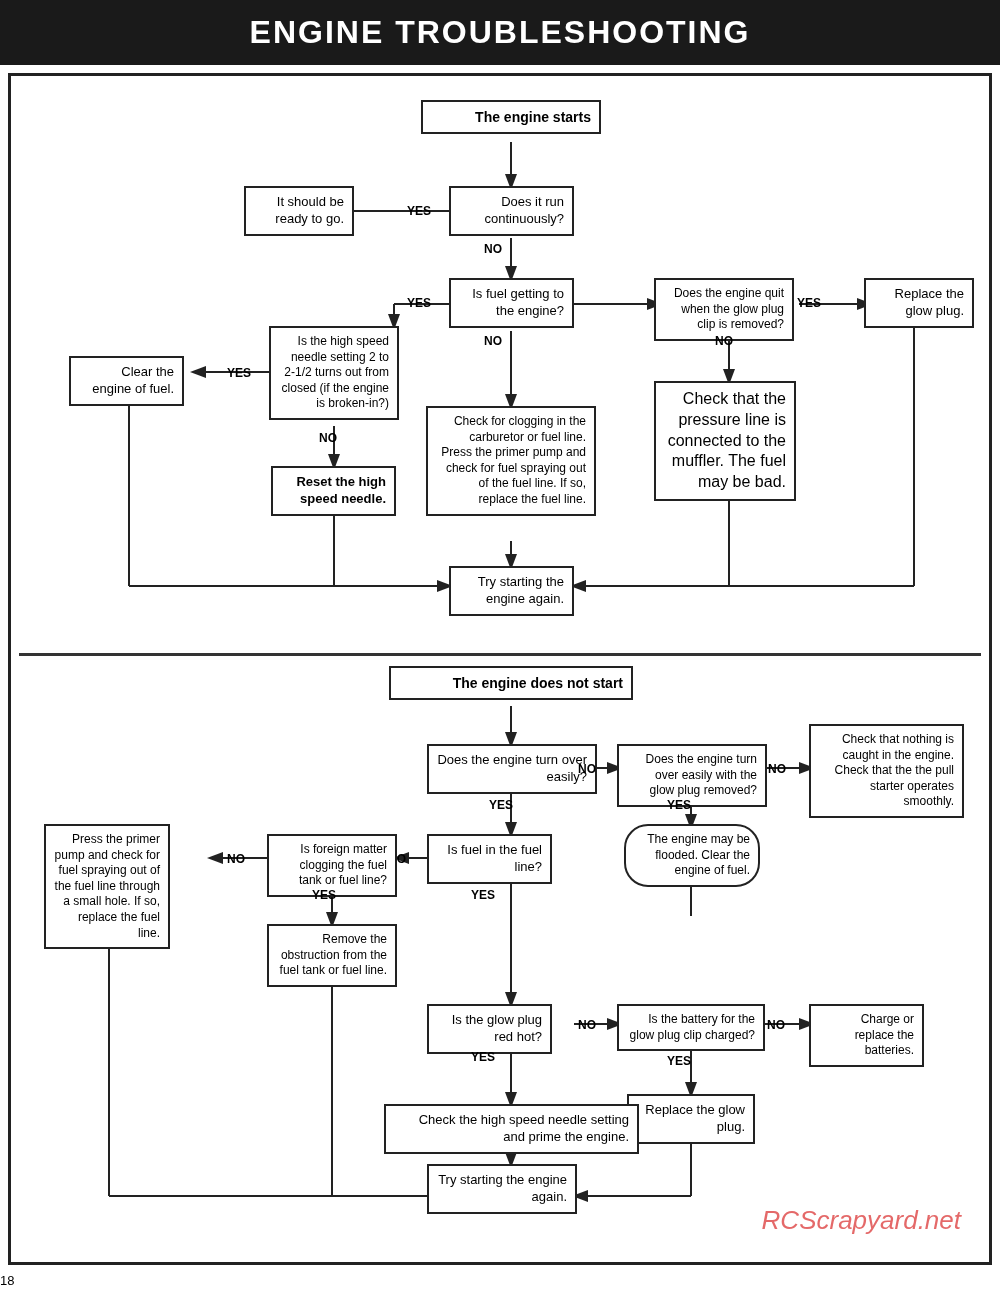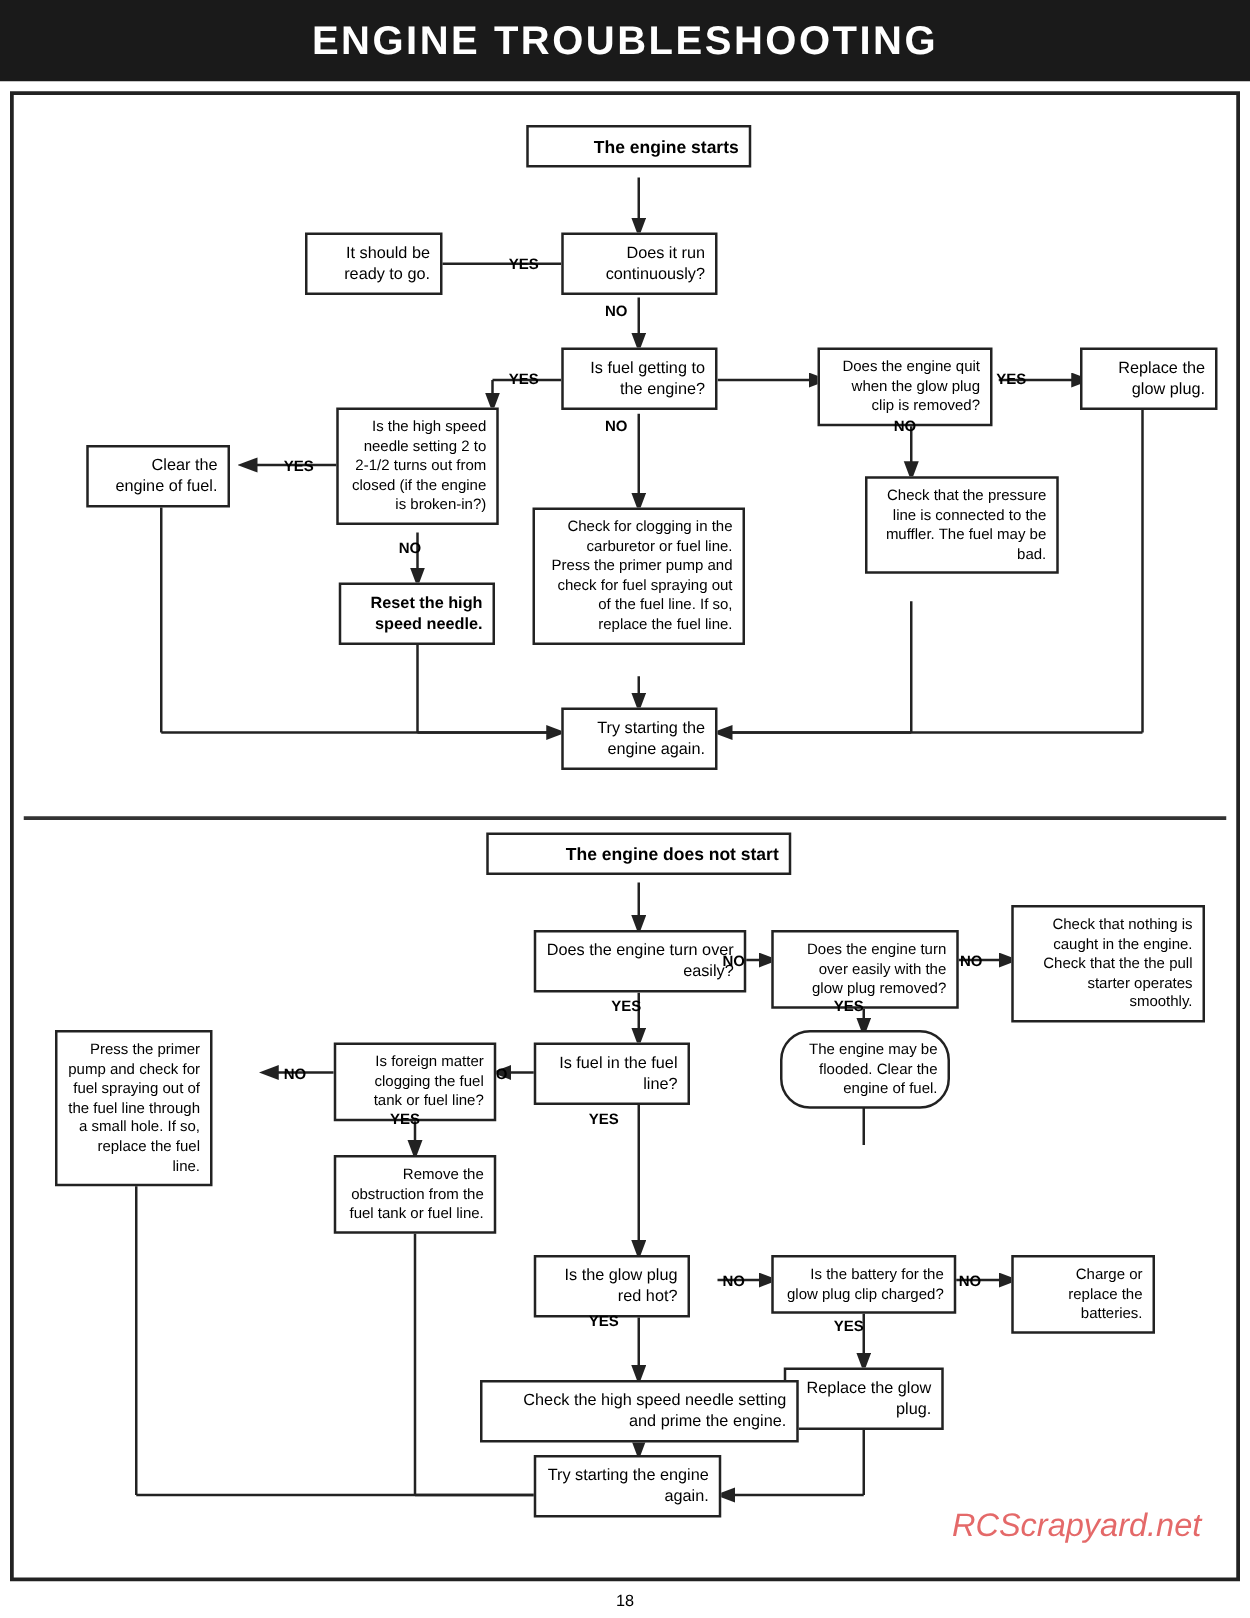--- a/index.html
+++ b/index.html
@@ -49,21 +49,20 @@
       bottom: 20px;
       right: 20px;
       color: #e05050;
       font-size: 26px;
       font-weight: 400;
       font-style: italic;
       opacity: 0.85;
       pointer-events: none;
     }
     .page-number {
-      text-align: center;
       font-size: 13px;
       margin-top: 4px;
       margin-bottom: 16px;
     }
 
     
     .top-section {
       position: relative;
       height: 570px;
     }
@@ -167,21 +166,21 @@
     <div class="fc-box" style="left:407px; top:320px; width:170px; font-size:12px;">Check for clogging in the carburetor or fuel line. Press the primer pump and check for fuel spraying out of the fuel line. If so, replace the fuel line.</div>
 
     <div class="fc-box" style="left:635px; top:192px; width:140px; font-size:12px;">Does the engine quit when the glow plug clip is removed?</div>
 
     <div class="label-yes" style="left:778px; top:210px;">YES</div>
 
     <div class="label-no" style="left:696px; top:248px;">NO</div>
 
     <div class="fc-box" style="left:845px; top:192px; width:110px;">Replace the glow plug.</div>
 
-    <div class="fc-box" style="left:673px; top:295px; width:155px; font-size:12px;">Check that the pressure line is connected to the muffler. The fuel may be bad.</div>
+    <div class="fc-box" style="left:635px; top:295px; width:142px; font-size:16px;">Check that the pressure line is connected to the muffler. The fuel may be bad.</div>
 
     <div class="fc-box" style="left:430px; top:480px; width:125px;">Try starting the engine again.</div>
 
   </div>
 
   <div class="bottom-section">
 
     <svg class="arrows" height="600" width="984">
 
       <line x1="492" y1="50" x2="492" y2="88" stroke="#222" stroke-width="2" marker-end="url(#arrow2)"></line>

